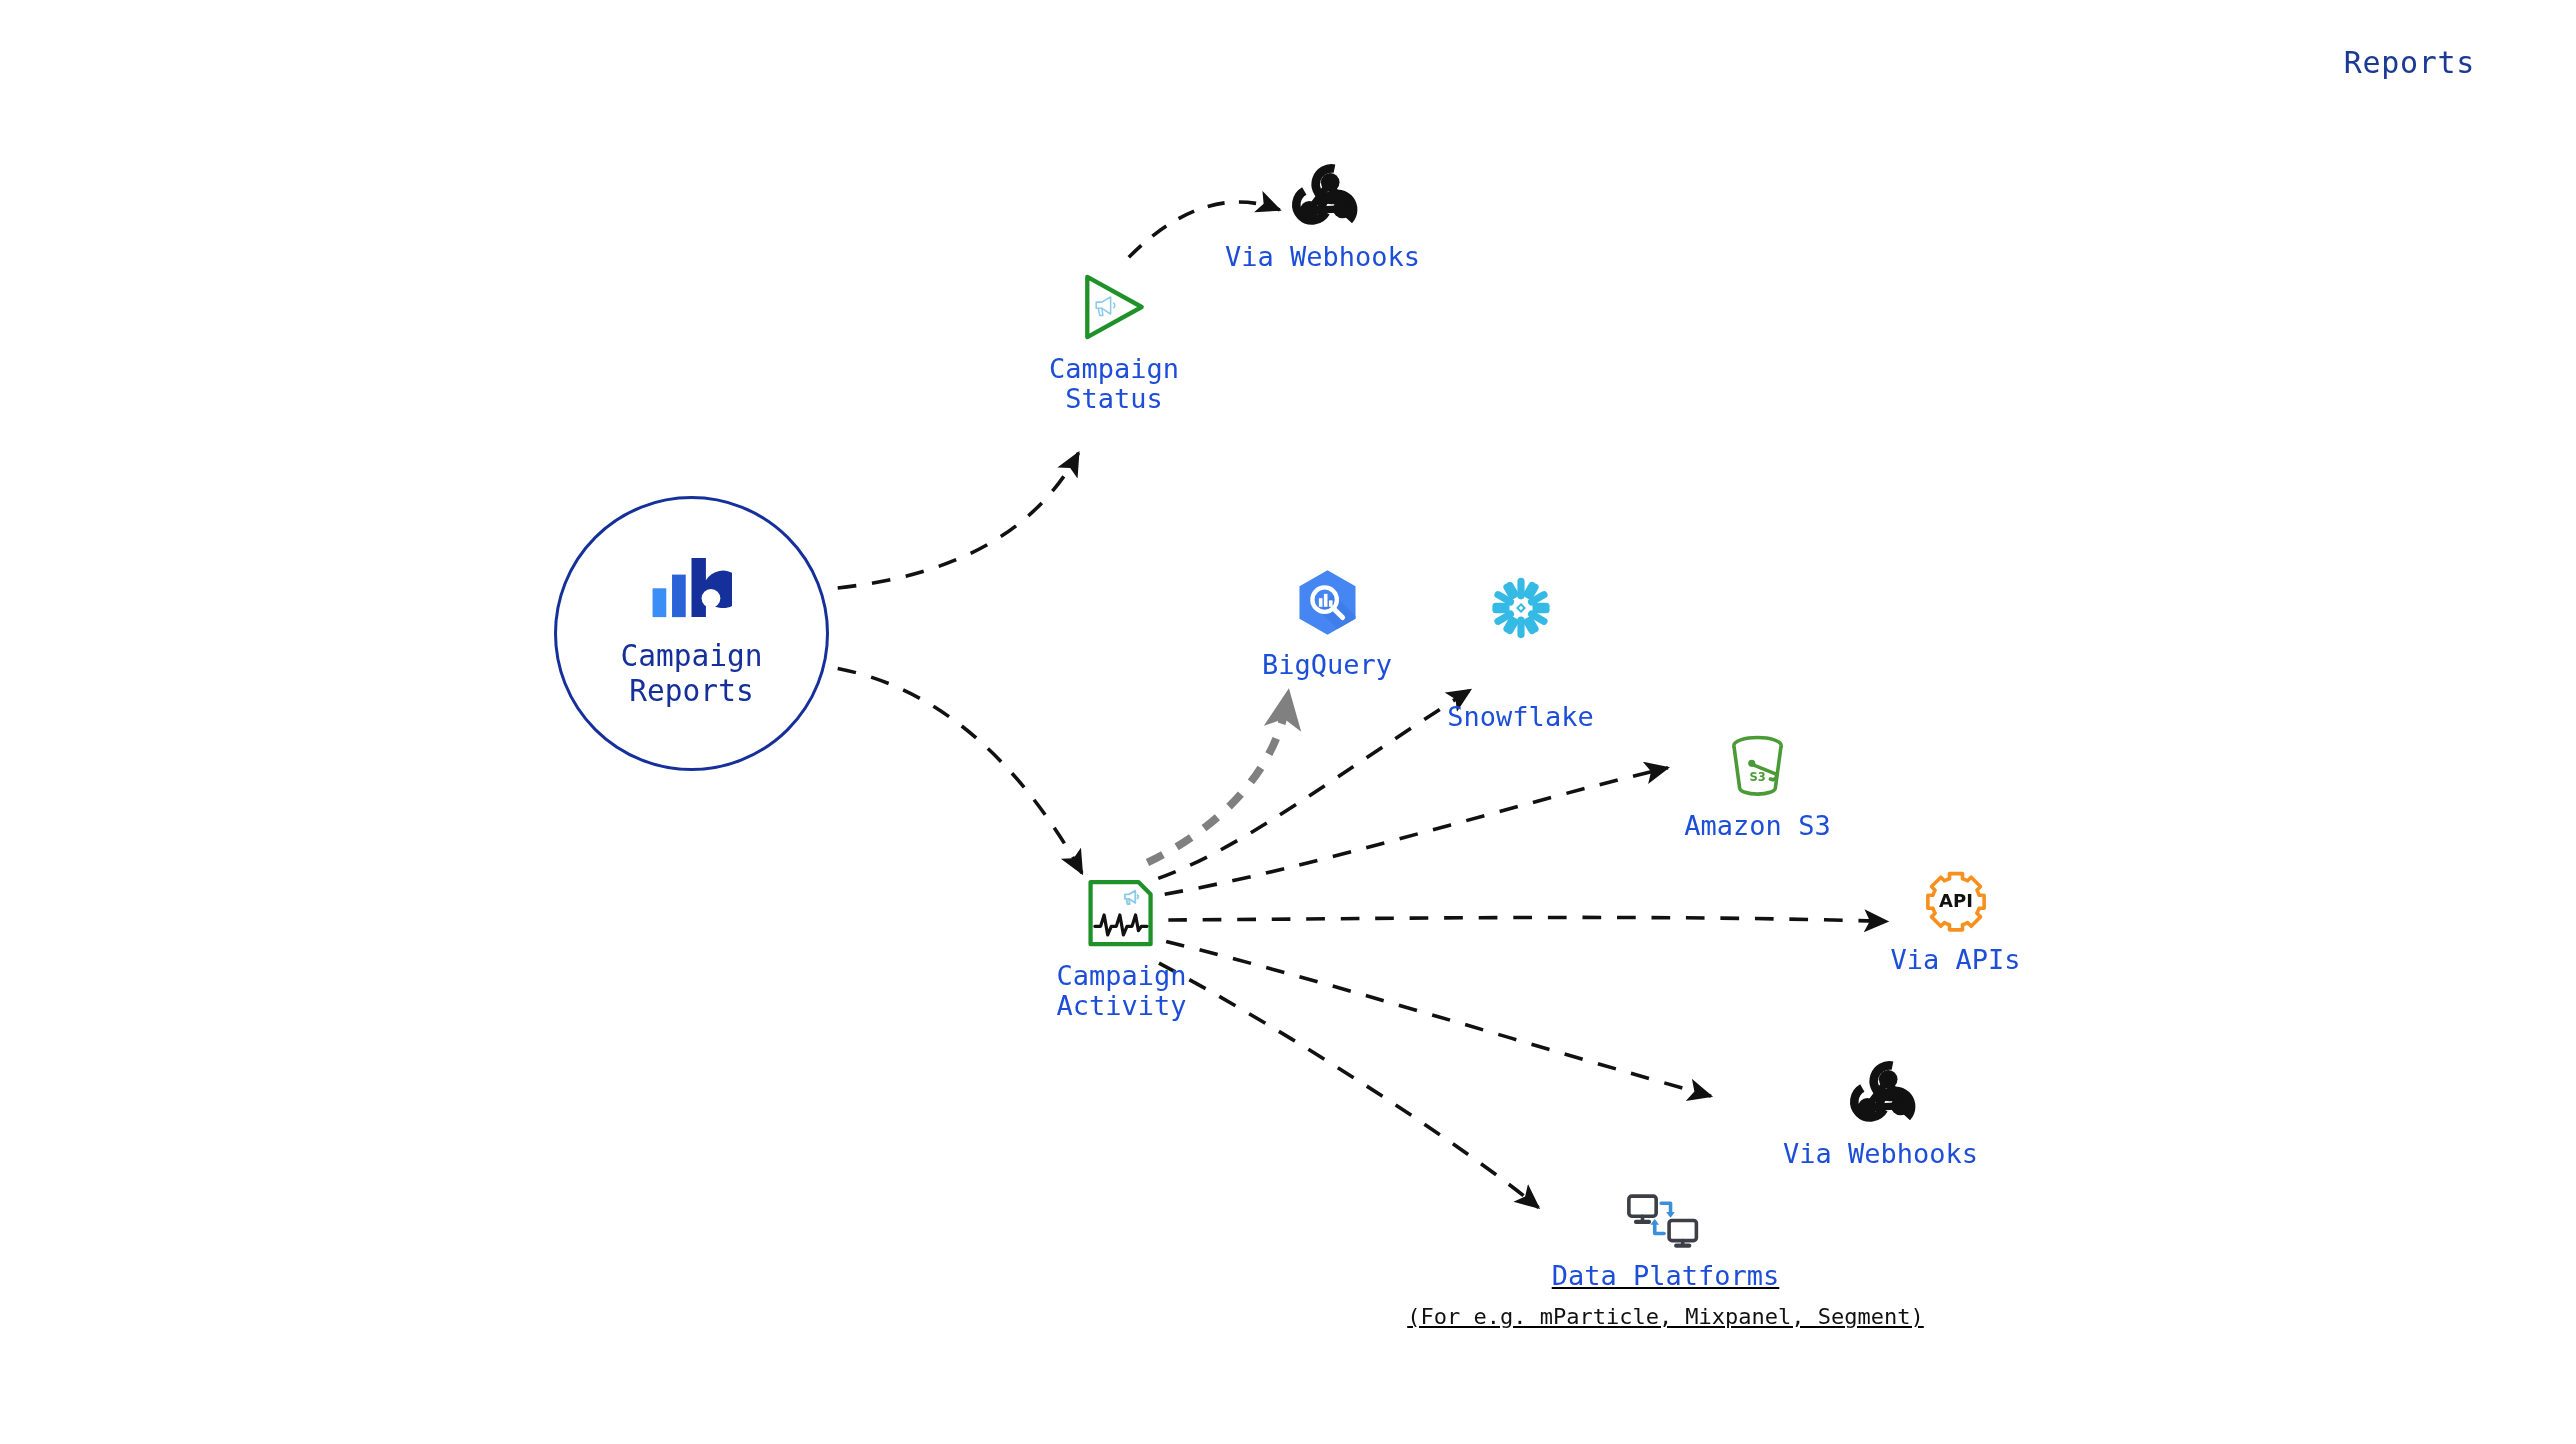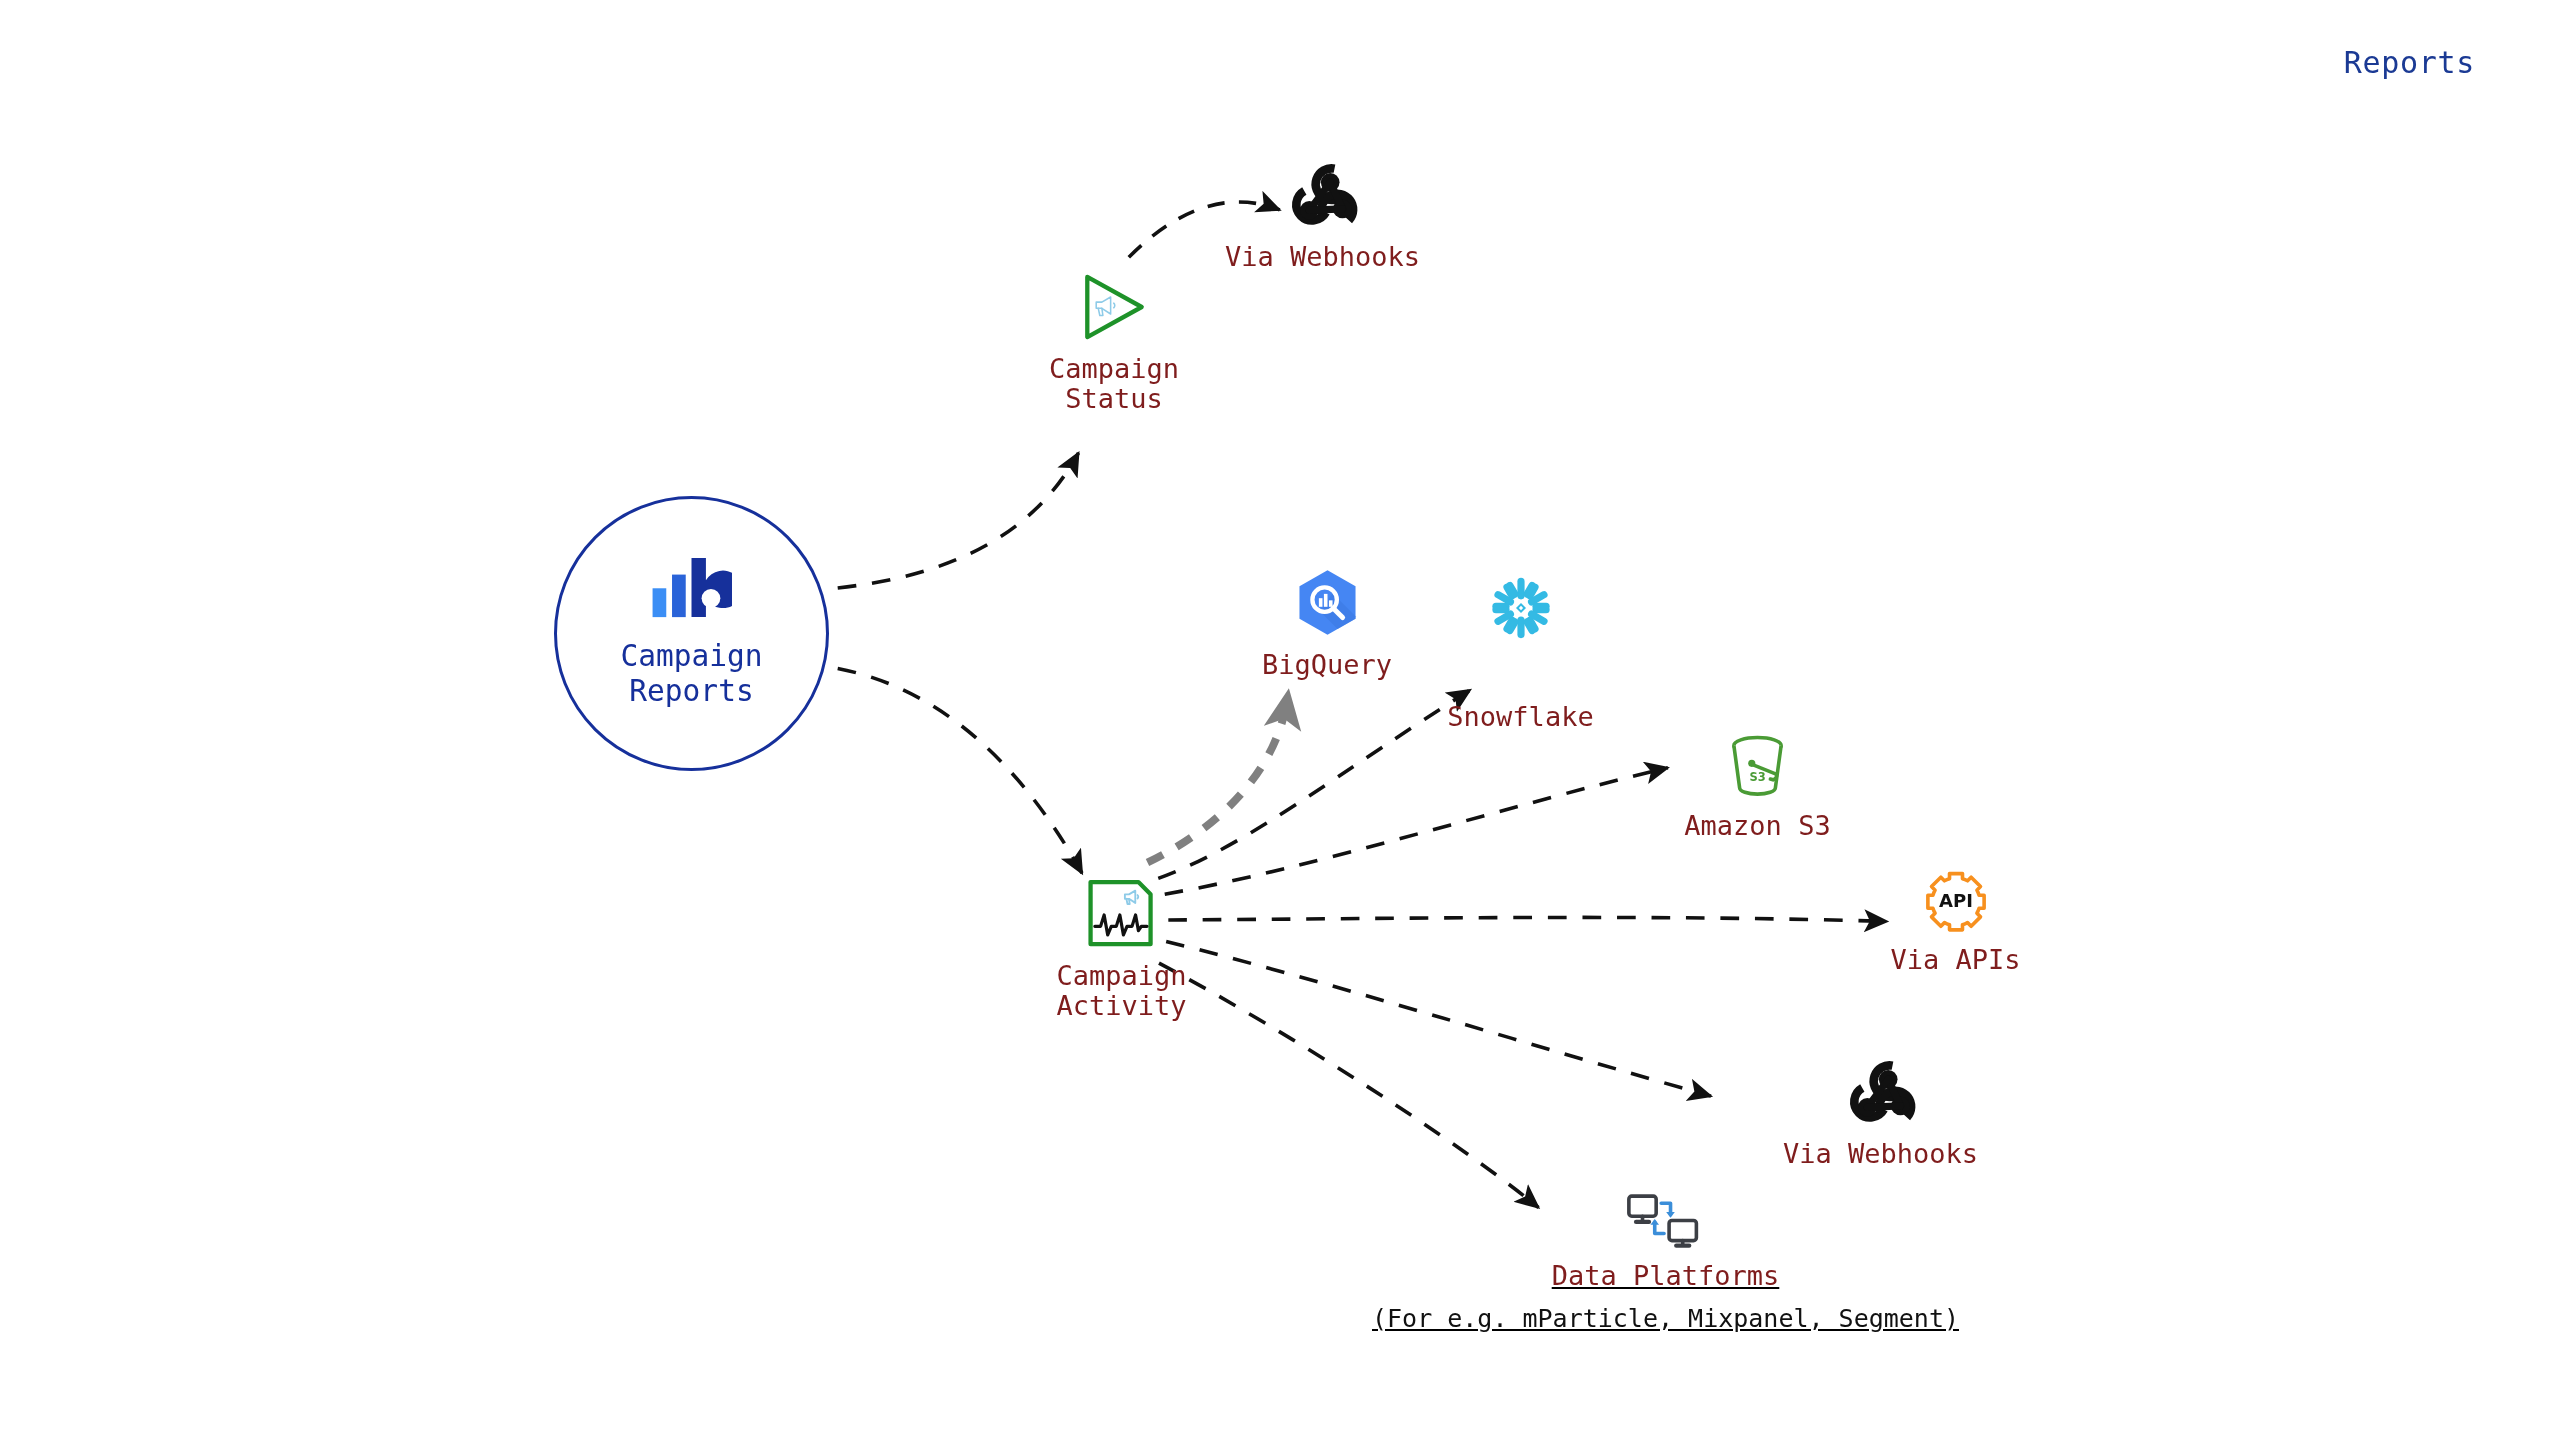--- a/index.html
+++ b/index.html
@@ -36,29 +36,29 @@
   
   .node {
     position: absolute;
     display: flex;
     flex-direction: column;
     align-items: center;
   }
   .node-label {
     font-family: "DejaVu Sans Mono", "Liberation Mono", monospace;
     font-size: 27px;
-    color: #7f1d1d;
+    color: #1d4ed8;
     text-align: center;
     line-height: 1.12;
     white-space: pre;
     margin-top: 10px;
   }
   .node-sublabel {
     font-family: "DejaVu Sans Mono", "Liberation Mono", monospace;
-    font-size: 25px;
+    font-size: 22px;
     color: #111111;
     text-align: left;
     white-space: pre;
     margin-top: 13px;
   }
 
   
   #hub {
     position: absolute;
     left: 554px;

